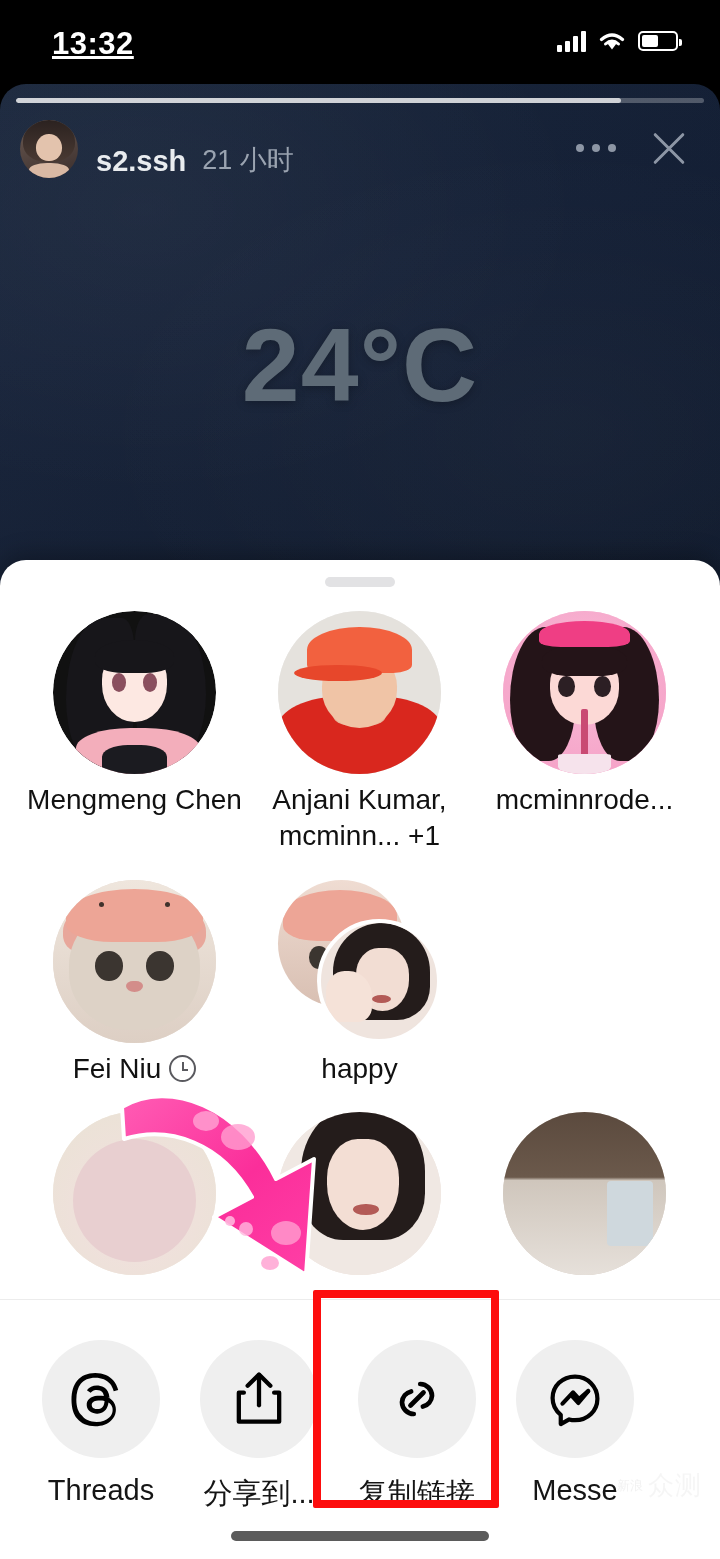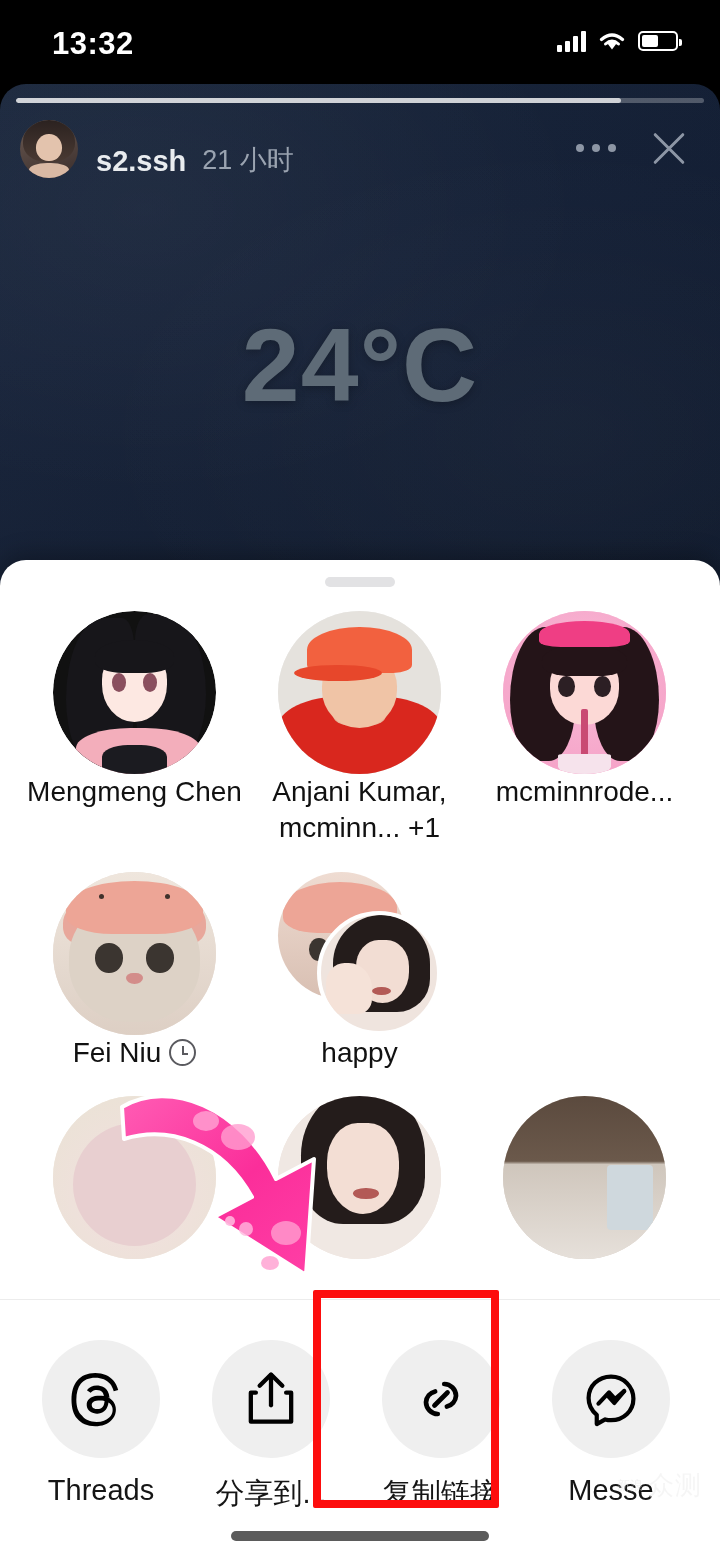--- a/index.html
+++ b/index.html
@@ -11,21 +11,21 @@
   }
   .phone { position: relative; width: 720px; height: 1559px; background: #000; overflow: hidden; }
 
   
   .statusbar {
     position: absolute; top: 0; left: 0; width: 720px; height: 84px;
     background: #000; z-index: 40;
   }
   .sb-time {
     position: absolute; left: 52px; top: 26px;
-    color: #fff; font-size: 31px; font-weight: 600; letter-spacing: .5px;
+    color: #fff; font-size: 31px; font-weight: 600; letter-spacing: .5px; text-decoration: underline;
   }
   .sb-right { position: absolute; right: 42px; top: 30px; display: flex; align-items: center; gap: 11px; }
   .bars { display: flex; align-items: flex-end; gap: 3px; height: 22px; }
   .bars i { display: block; width: 5px; background: #fff; border-radius: 1px; }
   .bars i:nth-child(1) { height: 7px; }
   .bars i:nth-child(2) { height: 11px; }
   .bars i:nth-child(3) { height: 16px; }
   .bars i:nth-child(4) { height: 21px; }
   .batt { position: relative; width: 40px; height: 20px; border: 2px solid #fff; border-radius: 5px; }
   .batt::after { content:""; position: absolute; right: -6px; top: 6px; width: 3px; height: 7px; background: #fff; border-radius: 0 2px 2px 0; }
@@ -102,21 +102,21 @@
   .addppl .b2 { position:absolute; left:14px; top:19px; width:22px; height:13px; border:3px solid #4a4a4f; border-bottom:none; border-radius:13px 13px 0 0; }
   .addppl .plus-v, .addppl .plus-h { position:absolute; background:#4a4a4f; border-radius:1px; }
   .addppl .plus-v { left:39px; top:2px; width:3px; height:15px; }
   .addppl .plus-h { left:35px; top:8px; width:12px; height:3px; }
 
   .contacts { margin-top: 24px; padding: 0 22px; }
   .crow { display: flex; }
   .cell { width: 225px; display: flex; flex-direction: column; align-items: center; }
   .cav { width: 163px; height: 163px; border-radius: 50%; overflow: hidden; position: relative; background: #ddd; }
   .cname {
-    margin-top: 0; font-size: 28px; color: #111; text-align: center; line-height: 1.28;
+    margin-top: 8px; font-size: 28px; color: #111; text-align: center; line-height: 1.28;
     max-width: 215px; display: flex; align-items: center; justify-content: flex-end; gap: 8px; flex-wrap: wrap;
   }
   .cname .txt { display: inline; }
   .verified {
     width: 26px; height: 26px; background: #3797f0; flex: 0 0 auto;
     clip-path: polygon(50% 0%, 63% 9%, 79% 6%, 88% 19%, 100% 28%, 96% 44%, 100% 60%, 88% 69%, 79% 83%, 63% 80%, 50% 90%, 37% 80%, 21% 83%, 12% 69%, 0% 60%, 4% 44%, 0% 28%, 12% 19%, 21% 6%, 37% 9%);
     position: relative; border-radius: 3px;
   }
   .verified::after {
     content: ""; position: absolute; left: 6px; top: 9px; width: 11px; height: 5px;
@@ -207,21 +207,21 @@
   .av-p3 .win { position:absolute; right:8%; top:42%; width:28%; height:40%; background:#cfd8dd; border-radius:4px; }
 
   
   .arrow { position: absolute; left: 118px; top: 1085px; width: 300px; height: 215px; z-index: 26; pointer-events: none; }
 
   
   .sharebar {
     position: absolute; left: 0; bottom: 0; width: 720px; height: 260px;
     background: #fff; z-index: 30; border-top: 1px solid #ececec;
   }
-  .shrow { display: flex; padding: 40px 4px 0 22px; gap: 12px; }
+  .shrow { display: flex; padding: 40px 4px 0 22px; }
   .shitem { width: 158px; display: flex; flex-direction: column; align-items: center; flex: 0 0 auto; }
   .shcircle {
     width: 118px; height: 118px; border-radius: 50%; background: #efefef;
     display: flex; align-items: center; justify-content: center; position: relative;
   }
   .shlabel { margin-top: 16px; font-size: 29px; color: #151515; white-space: nowrap; }
   .highlight-box {
     position: absolute; left: 313px; top: 1290px; width: 186px; height: 218px;
     border: 8px solid #fd0d0d; z-index: 35; pointer-events: none; border-radius: 2px;
   }

